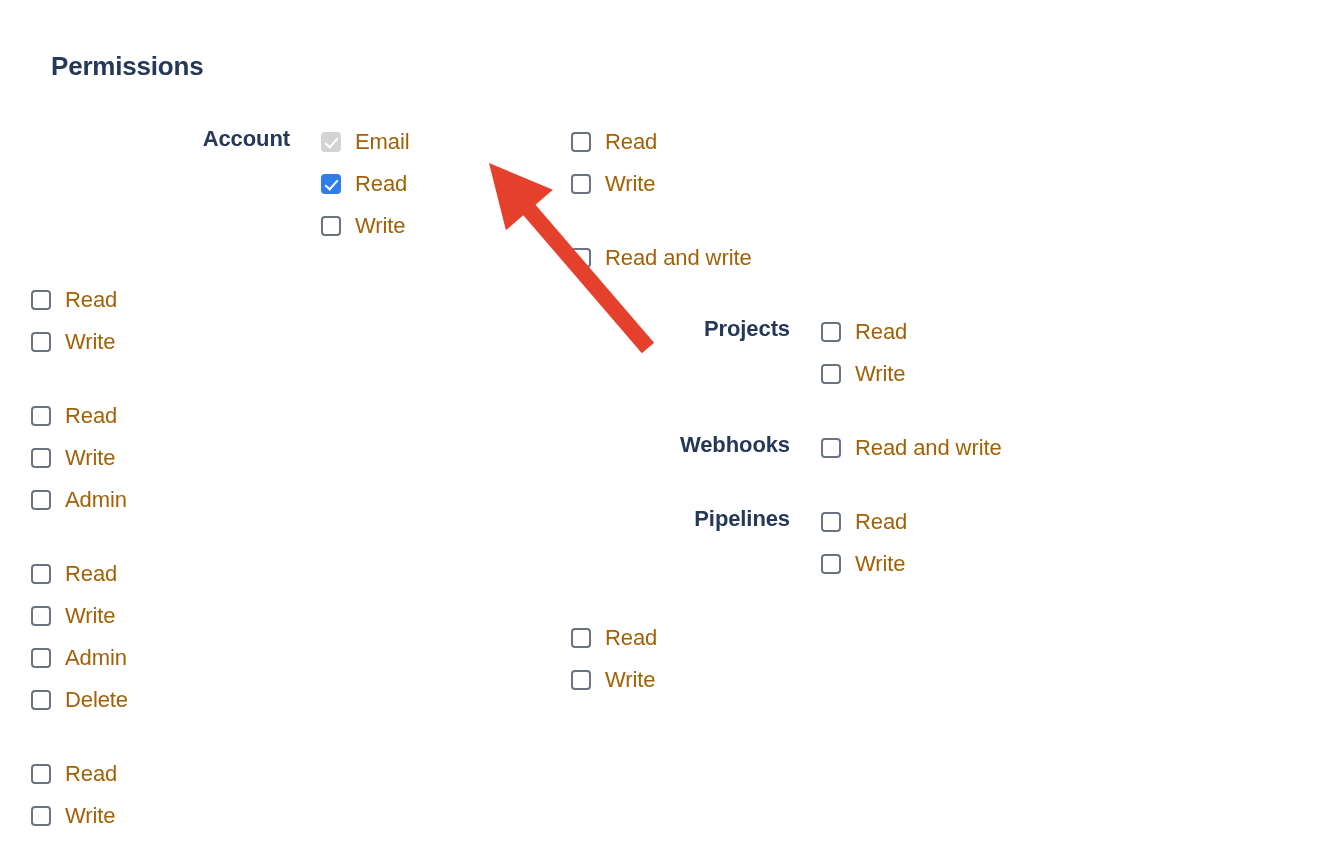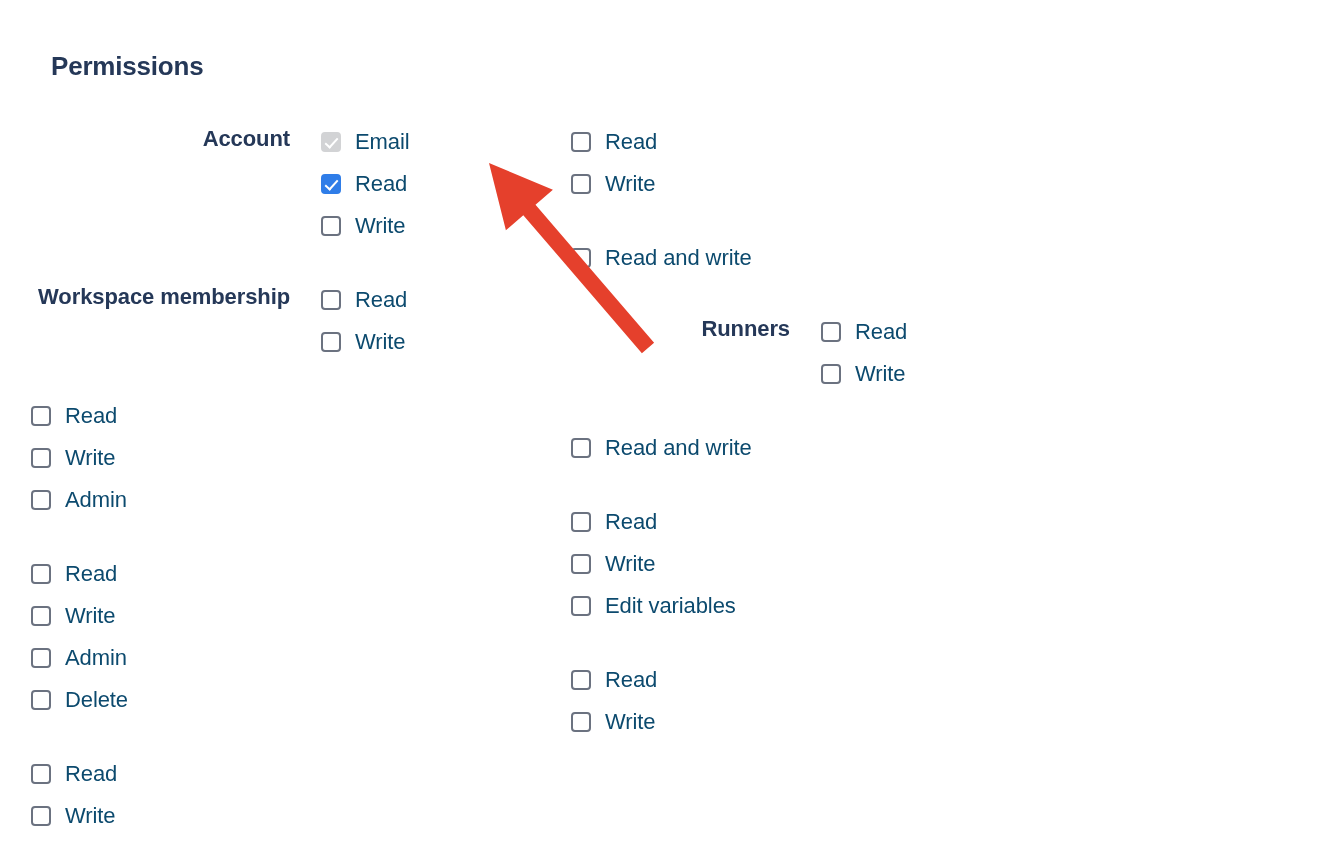--- a/index.html
+++ b/index.html
@@ -118,21 +118,21 @@
     top: 0.5px;
     width: 5px;
     height: 11px;
     border: solid #ffffff;
     border-width: 0 2.6px 2.6px 0;
     transform: rotate(42deg);
   }
 
   .option-label {
     font-size: 22px;
-    color: #0c4a6e;
+    color: #a16207;
     line-height: 26px;
     margin-left: 14px;
     white-space: nowrap;
     letter-spacing: -0.1px;
   }
 
   #arrow-annotation {
     position: absolute;
     left: 0;
     top: 0;
@@ -161,21 +161,20 @@
               <span class="cbox checked"></span>
               <span class="option-label">Read</span>
             </label>
             <label class="option-row">
               <span class="cbox"></span>
               <span class="option-label">Write</span>
             </label>
           </div>
         </div>
         <div class="perm-group">
-          <div class="group-label">Workspace membership</div>
           <div class="options">
             <label class="option-row">
               <span class="cbox"></span>
               <span class="option-label">Read</span>
             </label>
             <label class="option-row">
               <span class="cbox"></span>
               <span class="option-label">Write</span>
             </label>
           </div>
@@ -244,53 +243,51 @@
         </div>
         <div class="perm-group">
           <div class="options">
             <label class="option-row">
               <span class="cbox"></span>
               <span class="option-label">Read and write</span>
             </label>
           </div>
         </div>
         <div class="perm-group">
-          <div class="group-label">Runners</div>
-          <div class="options">
-            <label class="option-row">
-              <span class="cbox"></span>
-              <span class="option-label">Read</span>
-            </label>
-            <label class="option-row">
-              <span class="cbox"></span>
-              <span class="option-label">Write</span>
-            </label>
-          </div>
-        </div>
-        <div class="perm-group">
+          <div class="group-label">Projects</div>
+          <div class="options">
+            <label class="option-row">
+              <span class="cbox"></span>
+              <span class="option-label">Read</span>
+            </label>
+            <label class="option-row">
+              <span class="cbox"></span>
+              <span class="option-label">Write</span>
+            </label>
+          </div>
+        </div>
+        <div class="perm-group">
+          <div class="group-label">Webhooks</div>
           <div class="options">
             <label class="option-row">
               <span class="cbox"></span>
               <span class="option-label">Read and write</span>
             </label>
           </div>
         </div>
         <div class="perm-group">
-          <div class="options">
-            <label class="option-row">
-              <span class="cbox"></span>
-              <span class="option-label">Read</span>
-            </label>
-            <label class="option-row">
-              <span class="cbox"></span>
-              <span class="option-label">Write</span>
-            </label>
-            <label class="option-row">
-              <span class="cbox"></span>
-              <span class="option-label">Edit variables</span>
+          <div class="group-label">Pipelines</div>
+          <div class="options">
+            <label class="option-row">
+              <span class="cbox"></span>
+              <span class="option-label">Read</span>
+            </label>
+            <label class="option-row">
+              <span class="cbox"></span>
+              <span class="option-label">Write</span>
             </label>
           </div>
         </div>
         <div class="perm-group">
           <div class="options">
             <label class="option-row">
               <span class="cbox"></span>
               <span class="option-label">Read</span>
             </label>
             <label class="option-row">

